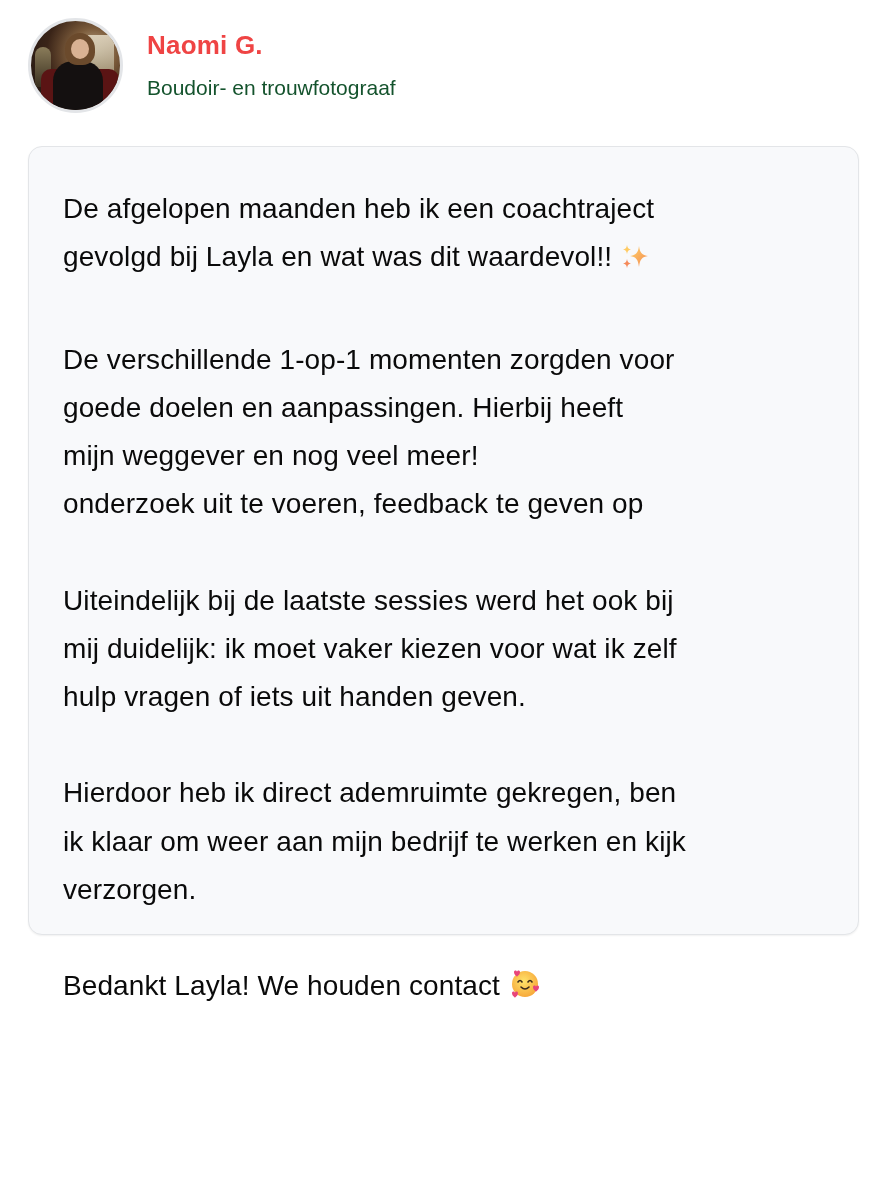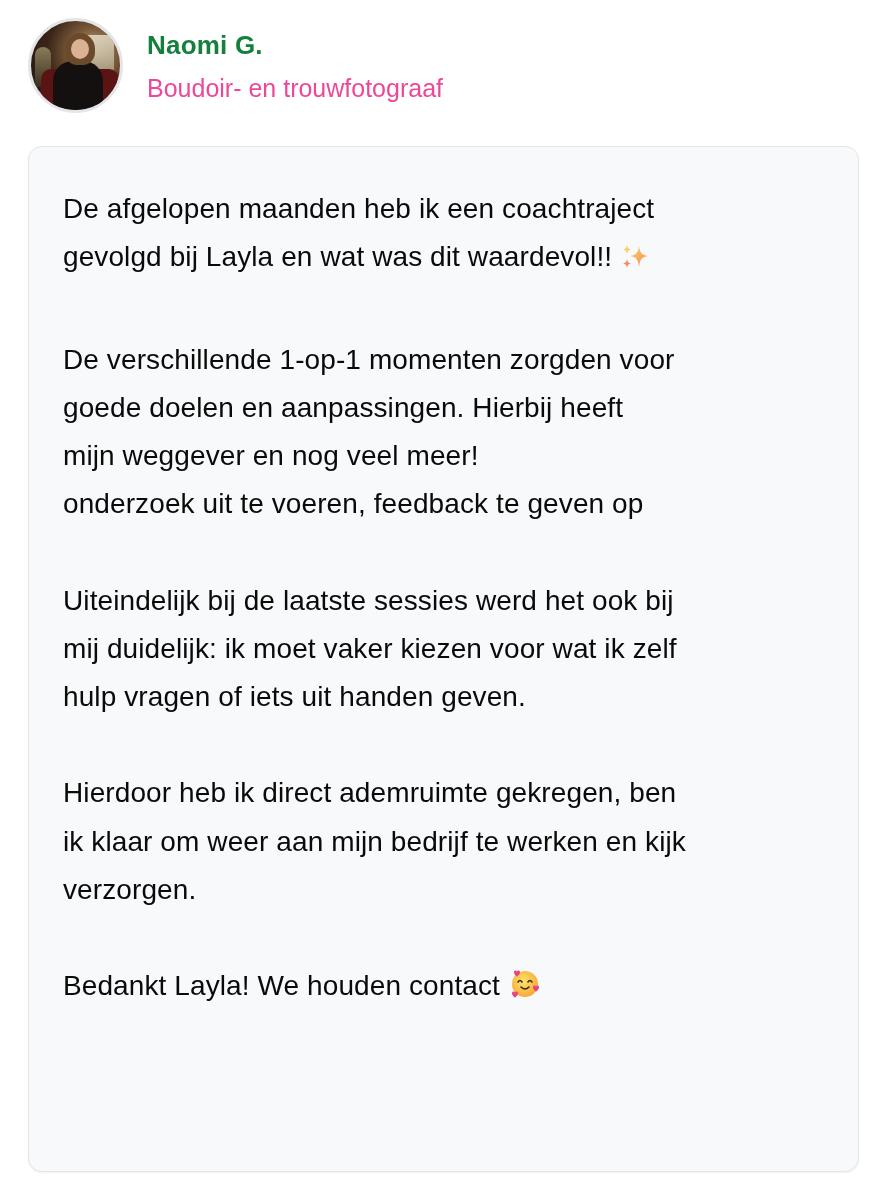--- a/index.html
+++ b/index.html
@@ -82,36 +82,36 @@
       background: linear-gradient(180deg, #8a7c5a, #3a3020);
     }
     .identity {
       margin-left: 24px;
       display: flex;
       flex-direction: column;
     }
     .name {
       font-size: 26px;
       font-weight: bold;
-      color: #15803d;
+      color: #ef4444;
       line-height: 32px;
       letter-spacing: 0.2px;
     }
     .role {
-      font-size: 25px;
-      color: #ec4899;
+      font-size: 21px;
+      color: #14532d;
       line-height: 30px;
       margin-top: 12px;
     }
     .card {
       position: absolute;
       left: 28px;
       top: 146px;
       width: 831px;
-      height: 1026px;
+      height: 789px;
       background: #f8f9fb;
       border: 1.5px solid #e3e5e8;
       border-radius: 14px;
       box-shadow: 0 1px 2px rgba(0,0,0,0.06);
       padding: 38px 30px 0 34px;
     }
     .paragraph {
       font-size: 28px;
       line-height: 48.2px;
       color: #0a0a0a;

